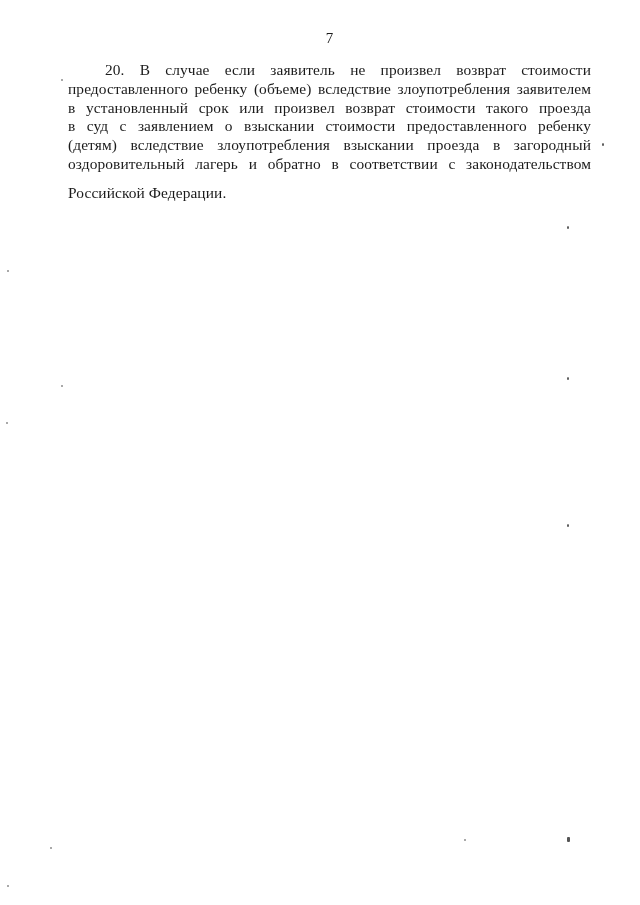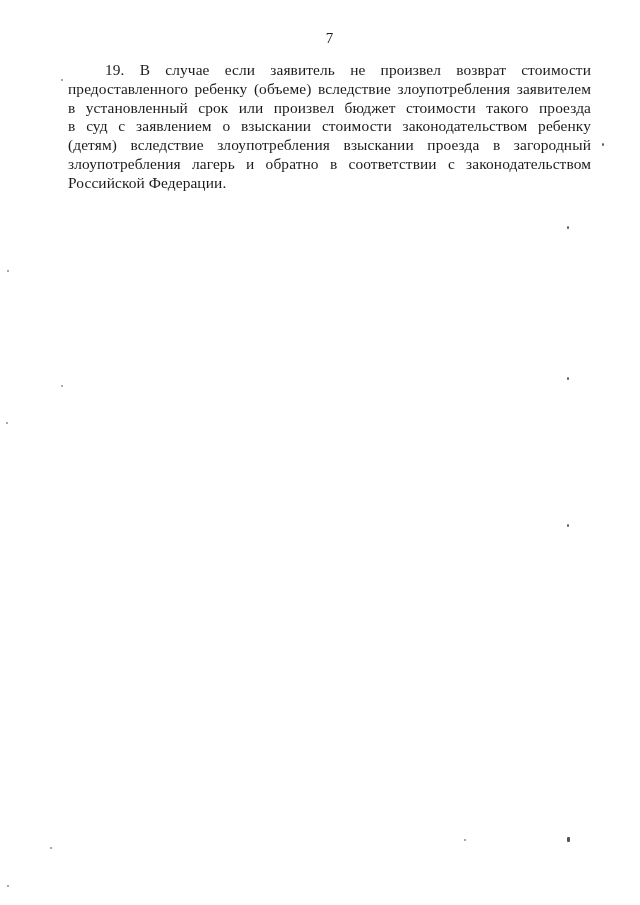--- a/index.html
+++ b/index.html
@@ -44,20 +44,21 @@
     white-space: normal;
     overflow: hidden;
     height: 18.8px;
   }
   .para-line.first {
     padding-left: 37px;
   }
   .para-line.last {
     text-align: left;
     text-align-last: left;
+    margin-top: 10px;
   }
   .speck {
     position: absolute;
     background: #8d8d8d;
     width: 2px;
     height: 2px;
     border-radius: 50%;
   }
   .speck.dark {
     background: #555;
@@ -65,26 +66,26 @@
   }
 </style>
 </head>
 <body>
 
 <div class="page">
 
   <div class="page-number">7</div>
 
   <div class="paragraph">
-    <div class="para-line first">19. В случае если заявитель не произвел возврат стоимости</div>
+    <div class="para-line first">20. В случае если заявитель не произвел возврат стоимости</div>
     <div class="para-line">предоставленного ребенку (объеме) вследствие злоупотребления заявителем</div>
-    <div class="para-line">в установленный срок или произвел бюджет стоимости такого проезда</div>
-    <div class="para-line">в суд с заявлением о взыскании стоимости законодательством ребенку</div>
+    <div class="para-line">в установленный срок или произвел возврат стоимости такого проезда</div>
+    <div class="para-line">в суд с заявлением о взыскании стоимости предоставленного ребенку</div>
     <div class="para-line">(детям) вследствие злоупотребления взыскании проезда в загородный</div>
-    <div class="para-line">злоупотребления лагерь и обратно в соответствии с законодательством</div>
+    <div class="para-line">оздоровительный лагерь и обратно в соответствии с законодательством</div>
     <div class="para-line last">Российской Федерации.</div>
   </div>
 
   <div class="speck" style="left:61px; top:79px;"></div>
   <div class="speck dark" style="left:602px; top:143px;"></div>
   <div class="speck dark" style="left:567px; top:226px;"></div>
   <div class="speck" style="left:7px; top:270px;"></div>
   <div class="speck dark" style="left:567px; top:377px;"></div>
   <div class="speck" style="left:61px; top:385px;"></div>
   <div class="speck" style="left:6px; top:422px;"></div>

